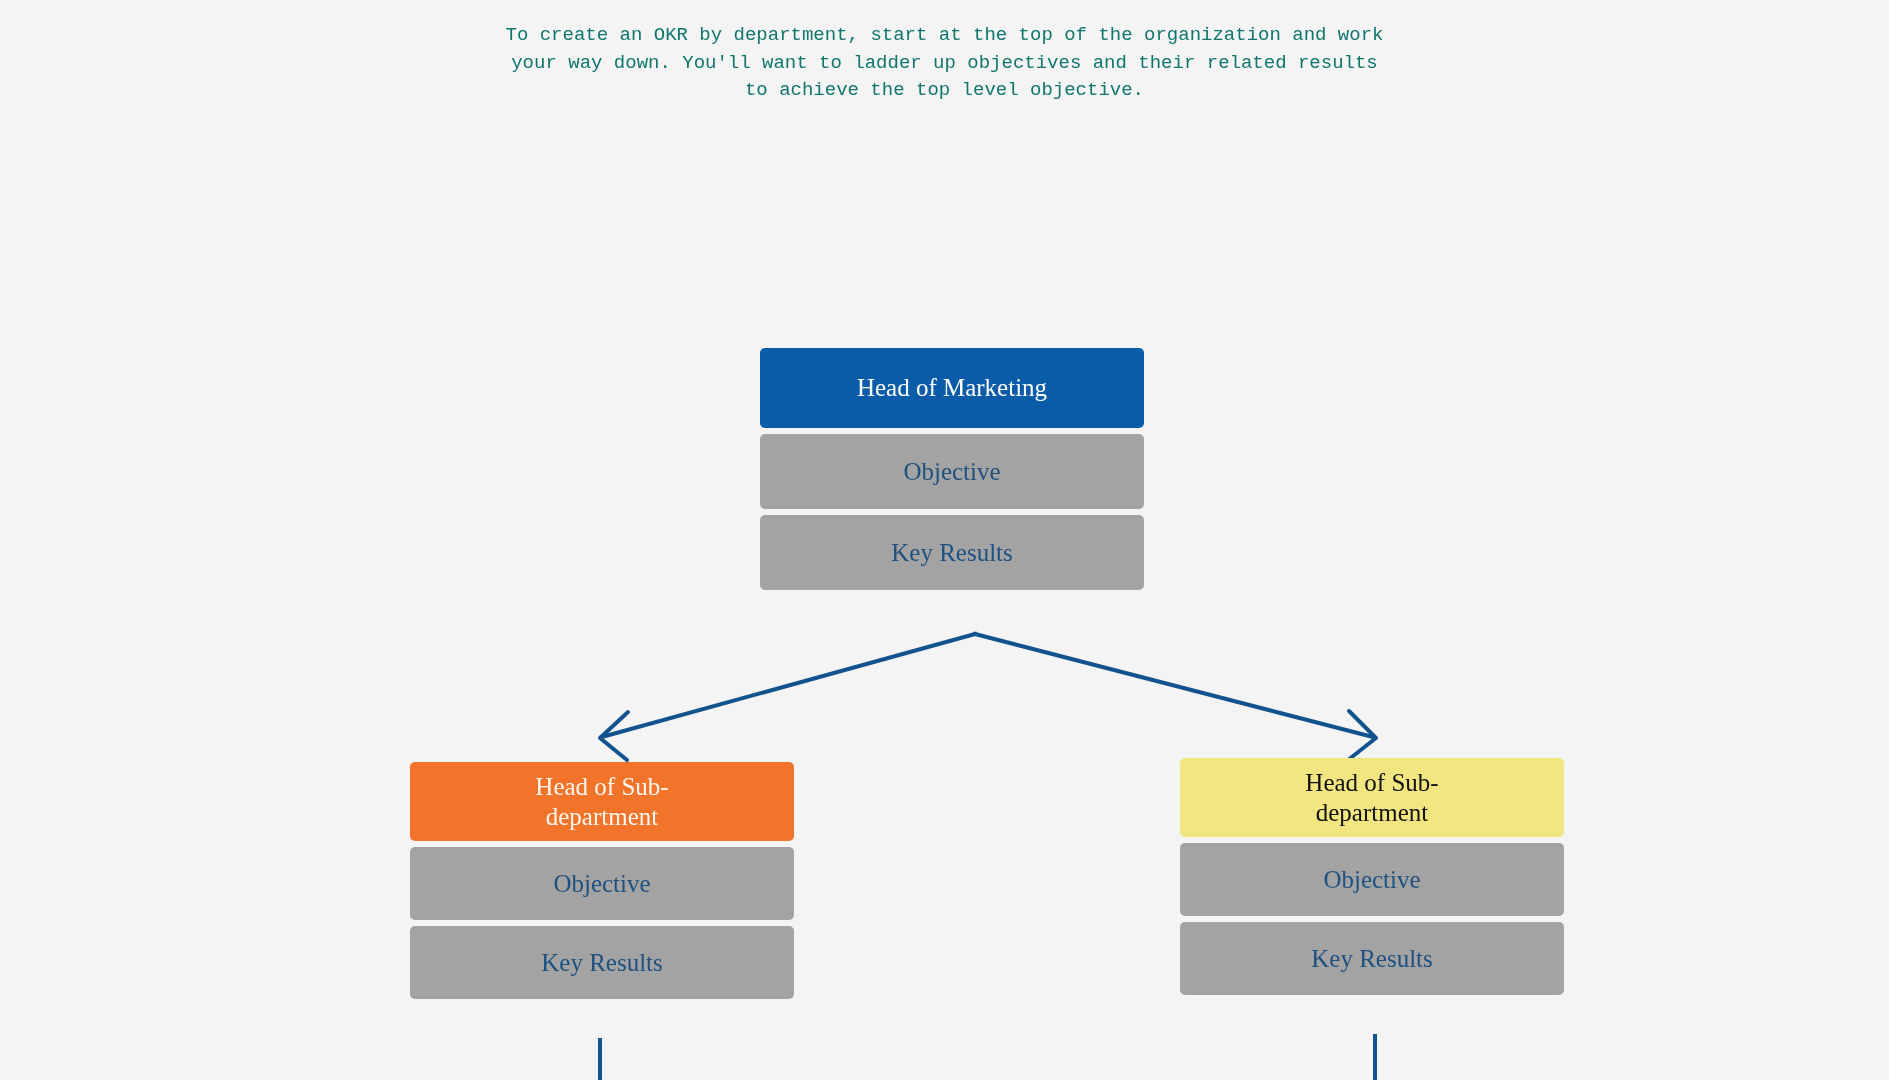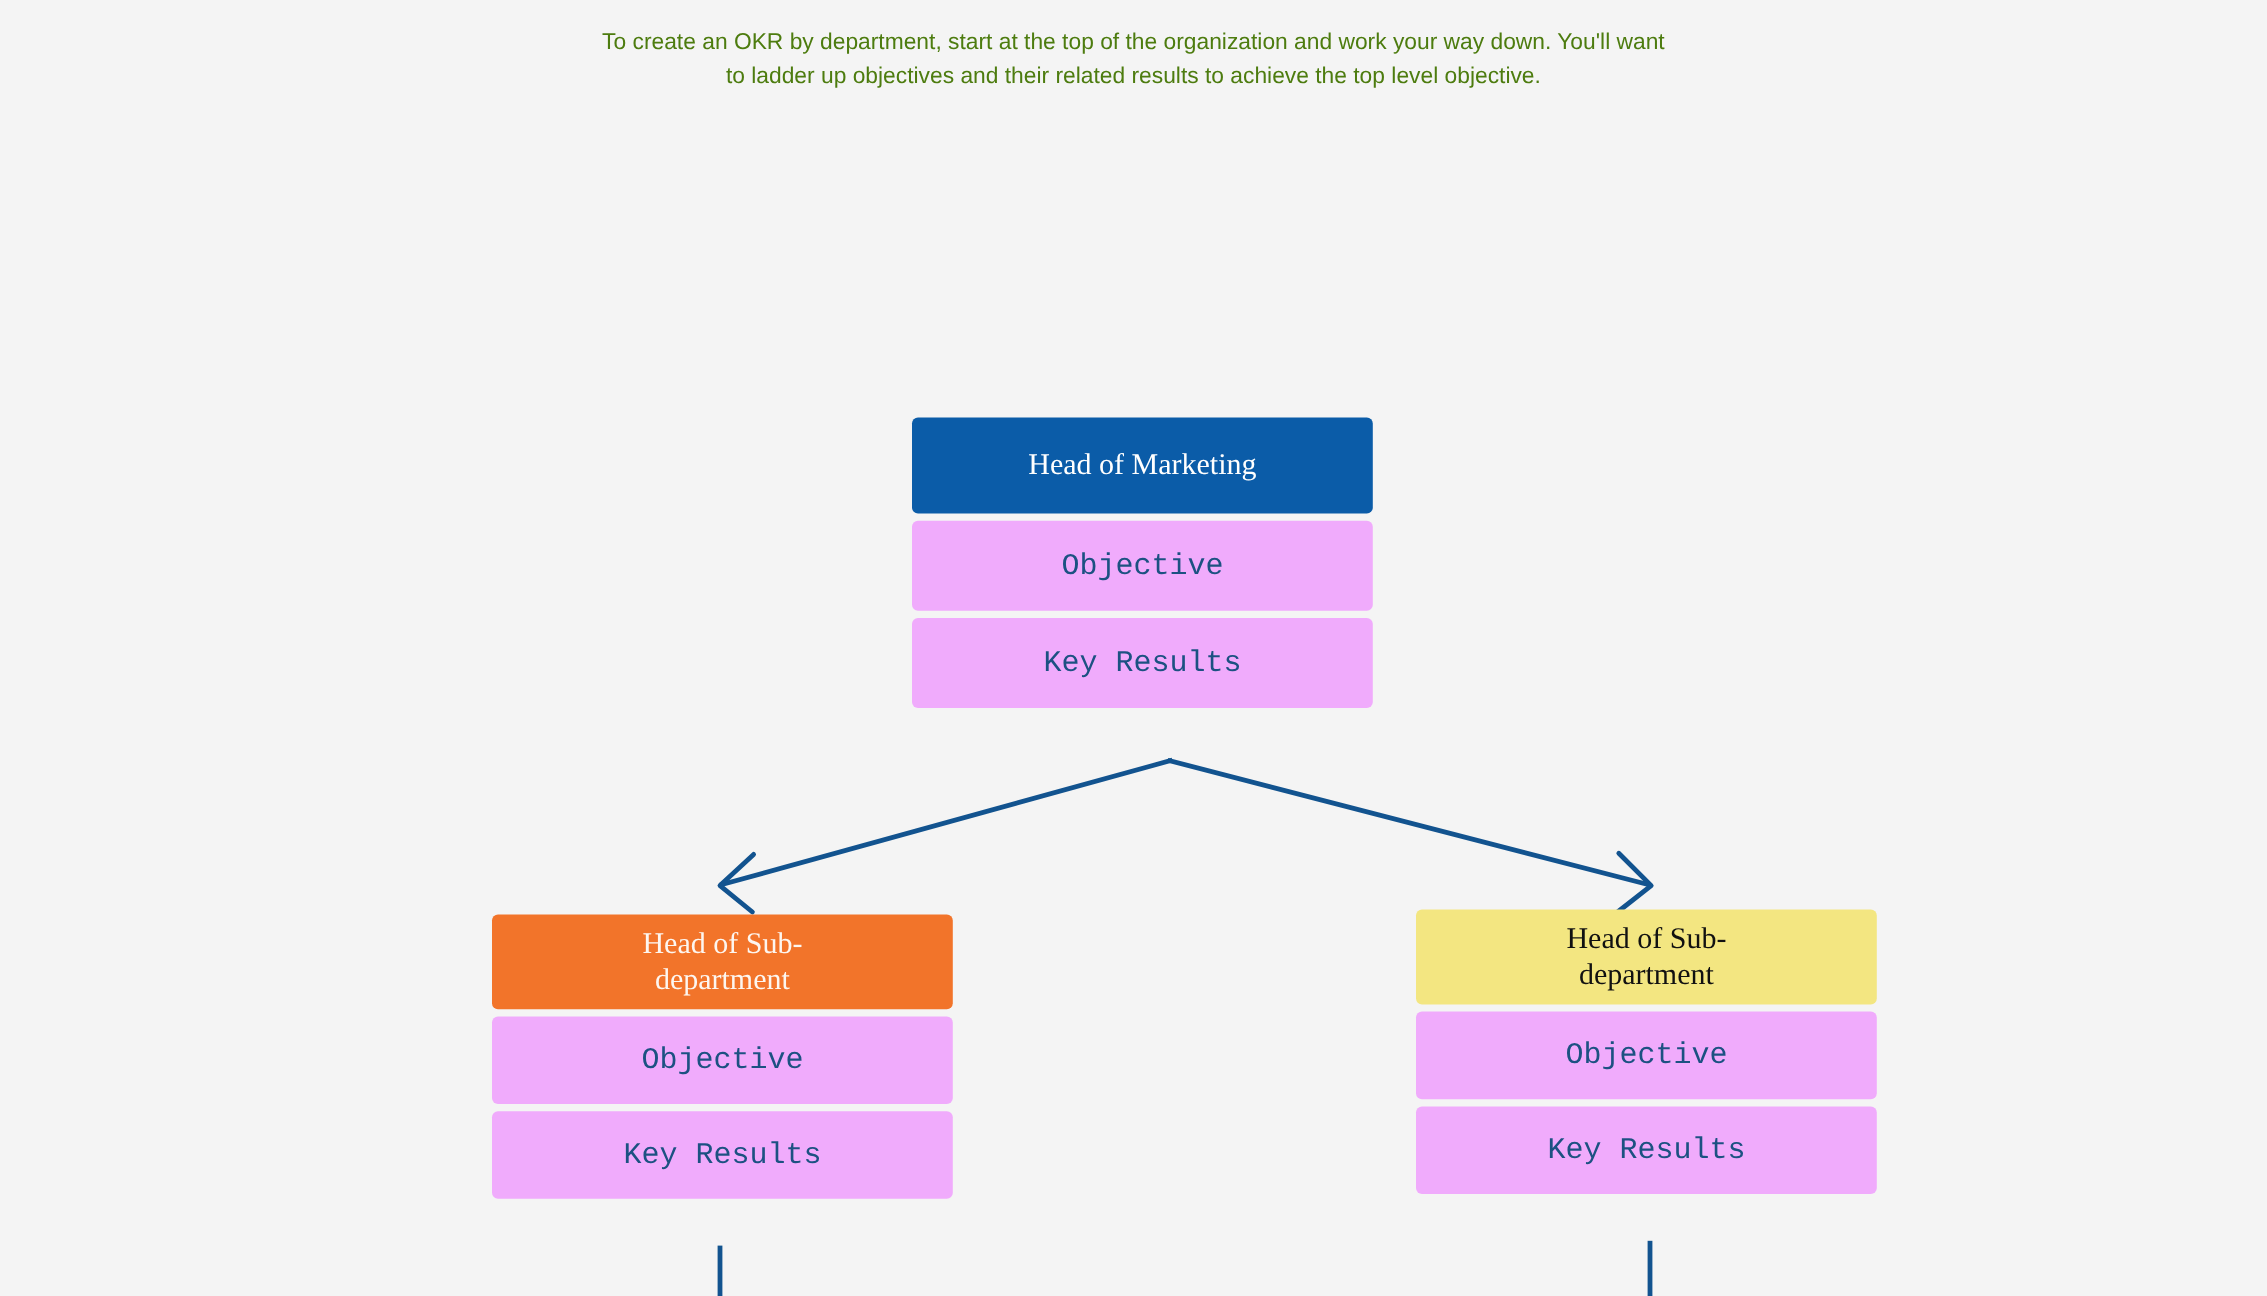--- a/index.html
+++ b/index.html
@@ -27,23 +27,23 @@
     font-family: "Liberation Sans", sans-serif;
     font-weight: bold;
     font-size: 44px;
     color: #000000;
     letter-spacing: -0.5px;
     margin: 0;
     padding-top: 86px;
     line-height: 1.1;
   }
   .page-subtitle {
-    font-family: Liberation Sans, sans-serif;
+    font-family: Liberation Mono, monospace;
     font-size: 19px;
-    color: #4d7c0f;
+    color: #0f766e;
     line-height: 1.45;
     width: 900px;
     margin: 22px auto 0 auto;
     text-align: center;
   }
 
   
   .diagram {
     position: absolute;
     top: 0;
@@ -72,24 +72,24 @@
     font-family: "Liberation Serif", serif;
     font-size: 25px;
     line-height: 1.18;
     display: flex;
     align-items: center;
     justify-content: center;
     box-sizing: border-box;
     padding: 8px 14px;
   }
   .node-cell {
-    background: #f0abfc;
+    background: #a3a3a3;
     border-radius: 5px;
     text-align: center;
-    font-family: Liberation Mono, monospace;
+    font-family: Liberation Serif, serif;
     font-size: 25px;
     color: #1c5182;
     display: flex;
     align-items: center;
     justify-content: center;
     box-sizing: border-box;
     margin-top: 6px;
   }
 
   

